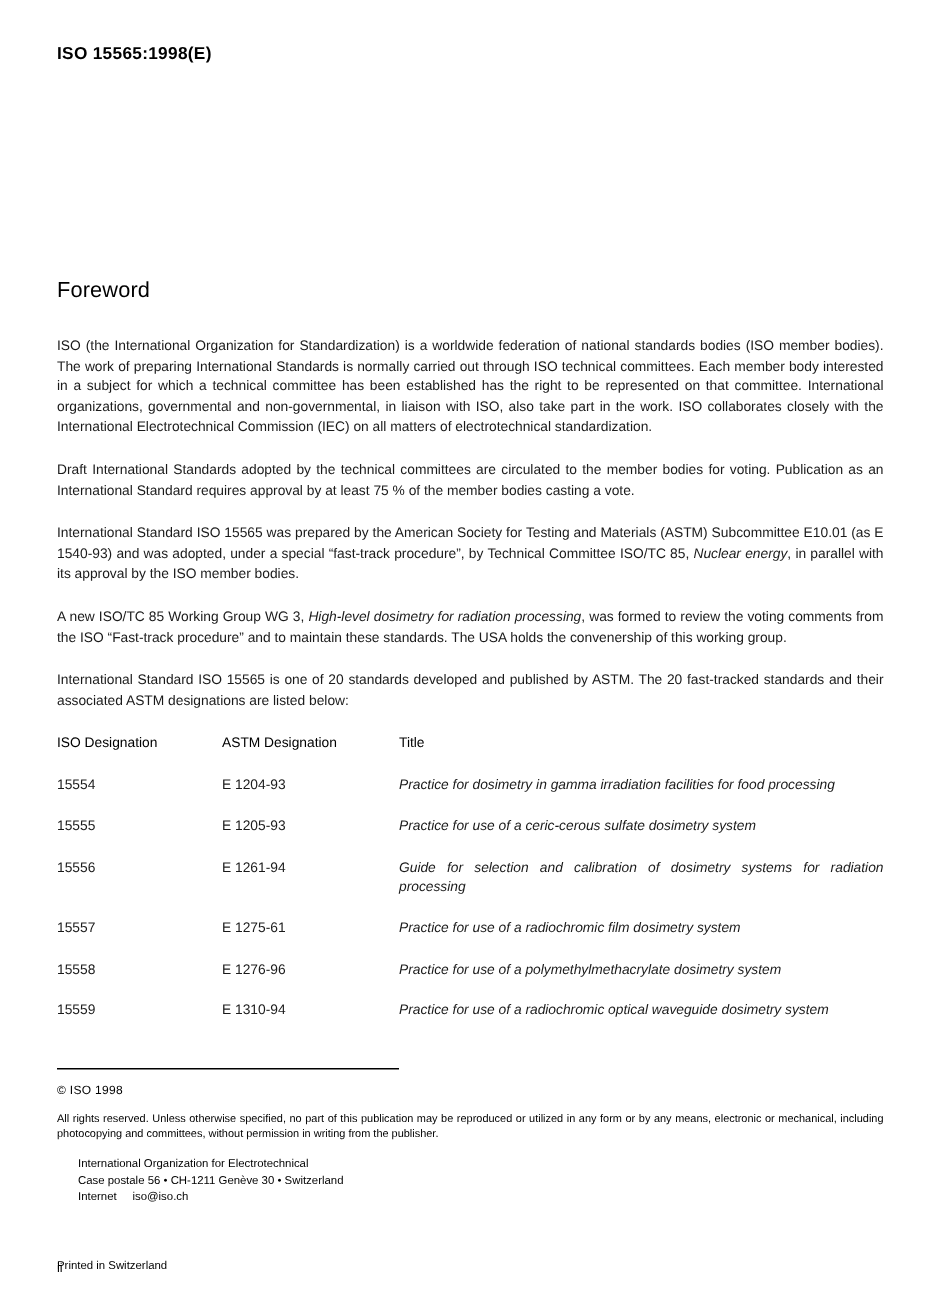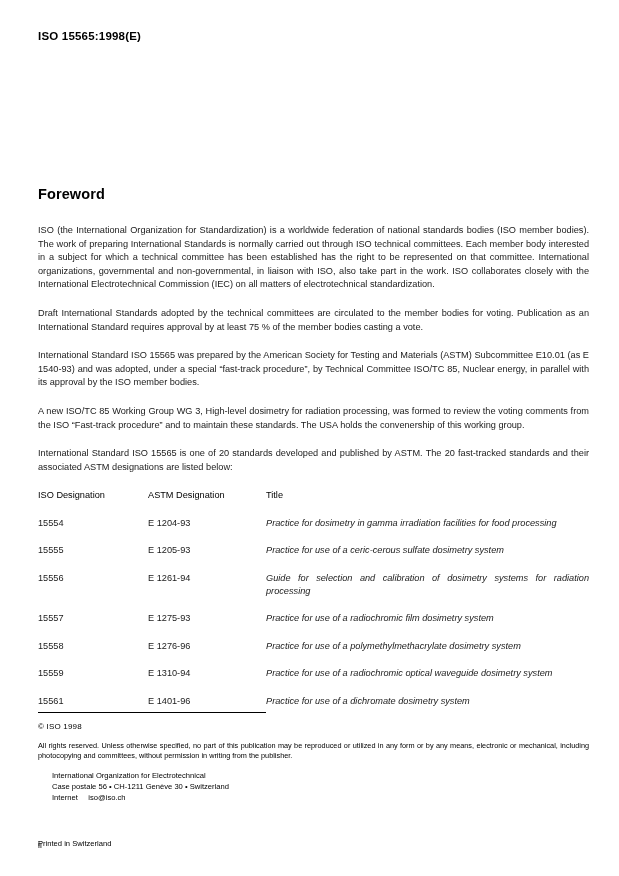--- a/index.html
+++ b/index.html
@@ -32,33 +32,33 @@
     letter-spacing: 0.2px;
   }
   .content {
     position: absolute;
     left: 38px;
     top: 186px;
     width: 551px;
   }
   h1.foreword {
     font-size: 14.5px;
-    font-weight: bold;
+    font-weight: normal;
     margin: 0 0 22px 0;
     letter-spacing: 0.1px;
   }
   p.para {
     font-size: 9.2px;
     line-height: 13.6px;
     margin: 0 0 15px 0;
     text-align: justify;
     color: #1a1a1a;
   }
   p.para:last-child { margin-bottom: 0; }
-  .it { }
+  .it { font-style: italic; }
 
   table.std-table {
     width: 551px;
     border-collapse: collapse;
     margin-top: 6px;
     font-size: 9.2px;
   }
   table.std-table th {
     text-align: left;
     font-weight: normal;
@@ -159,37 +159,32 @@
             <td class="c-astm">E 1205-93</td>
             <td class="c-title">Practice for use of a ceric-cerous sulfate dosimetry system</td>
           </tr>
           <tr>
             <td class="c-iso">15556</td>
             <td class="c-astm">E 1261-94</td>
             <td class="c-title">Guide for selection and calibration of dosimetry systems for radiation processing</td>
           </tr>
           <tr>
             <td class="c-iso">15557</td>
-            <td class="c-astm">E 1275-93</td>
+            <td class="c-astm">E 1275-61</td>
             <td class="c-title">Practice for use of a radiochromic film dosimetry system</td>
           </tr>
           <tr>
             <td class="c-iso">15558</td>
             <td class="c-astm">E 1276-96</td>
             <td class="c-title">Practice for use of a polymethylmethacrylate dosimetry system</td>
           </tr>
           <tr>
             <td class="c-iso">15559</td>
             <td class="c-astm">E 1310-94</td>
             <td class="c-title">Practice for use of a radiochromic optical waveguide dosimetry system</td>
-          </tr>
-          <tr>
-            <td class="c-iso">15561</td>
-            <td class="c-astm">E 1401-96</td>
-            <td class="c-title">Practice for use of a dichromate dosimetry system</td>
           </tr>
         </tbody>
     </table>
   </div>
 
   <div class="rule"></div>
 
   <div class="footer">
     <div class="copyline">©   ISO 1998</div>
     <div class="rights">All rights reserved. Unless otherwise specified, no part of this publication may be reproduced or utilized in any form or by any means, electronic or mechanical, including photocopying and committees, without permission in writing from the publisher.</div>

